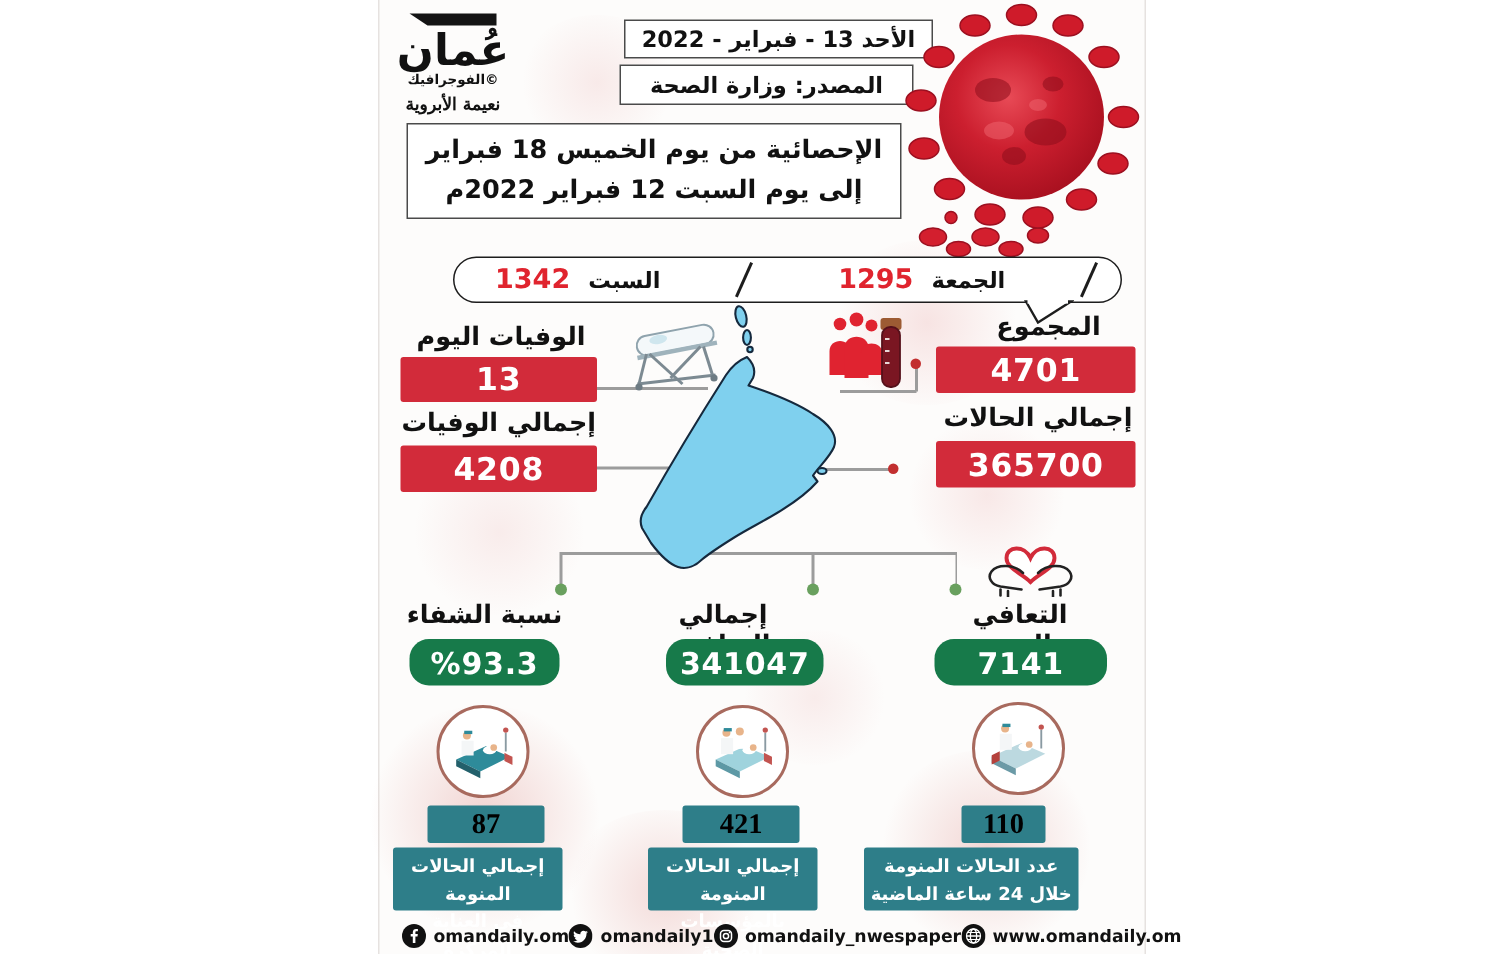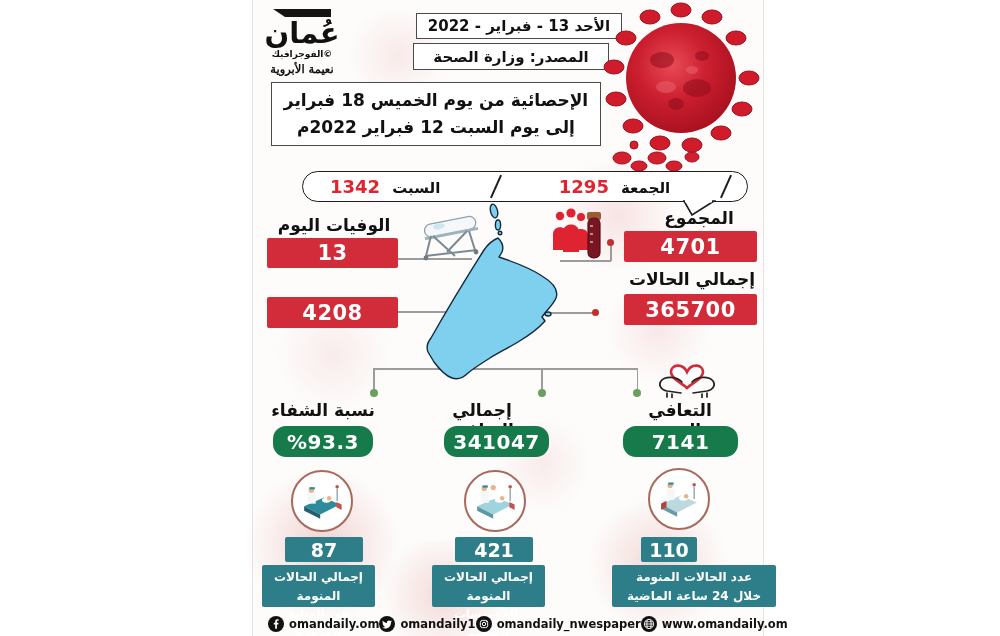--- a/index.html
+++ b/index.html
@@ -10,22 +10,22 @@
   .abs { position:absolute; }
   .blob { position:absolute; border-radius:50%; pointer-events:none; }
   .hbox { position:absolute; background:#fff; border:1.6px solid #4a4a4a; color:#111;
           font-weight:700; text-align:center; direction:rtl; display:flex;
           align-items:center; justify-content:center; }
   .lbl { position:absolute; color:#111; font-weight:700; font-size:17px; text-align:center; direction:rtl; }
   .rbox { position:absolute; background:#d22b3a; color:#fff; font-weight:700; font-size:21px;
           display:flex; align-items:center; justify-content:center; border-radius:2px; letter-spacing:.5px; }
   .gbox { position:absolute; background:#177a4a; color:#fff; font-weight:700; font-size:20px;
           display:flex; align-items:center; justify-content:center; border-radius:13px; letter-spacing:.5px; }
-  .tnum { position:absolute; background:#2e7e89; color:#ffffff; font-weight:700; font-size:19px;
-          display:flex; align-items:center; justify-content:center; border-radius:2px; }
+  .tnum { position:absolute; background:#2e7e89; color:#000000; font-weight:700; font-size:19px;
+          display:flex; align-items:center; justify-content:center; border-radius:2px;font-family:Liberation Serif, serif; }
   .ttext { position:absolute; background:#2e7e89; color:#fff; font-weight:700; font-size:12px;
            line-height:1.55; text-align:center; direction:rtl; border-radius:2px; padding:3px 2px; }
   .bubble { position:absolute; left:302px; top:171px; width:446px; height:31px; background:#fff;
             border:1.6px solid #1d1d1d; border-radius:16px; display:flex; align-items:center;
             justify-content:space-between; padding:0 20px; direction:rtl; z-index:4; }
   .bday { font-weight:700; font-size:15px; color:#111; }
   .bval { font-weight:700; font-size:18px; color:#e0242e; margin:0 7px; }
   .bsep { width:2px; height:25px; background:#1d1d1d; transform:rotate(24deg); }
   .cline { position:absolute; background:#9c9c9c; z-index:1; }
   .rdot { position:absolute; width:7px; height:7px; border-radius:50%; background:#c22f2f; z-index:2; }
@@ -209,20 +209,21 @@
       </g>
   </svg>
 
   <div class="lbl" style="left:640px;top:208px;width:118px;z-index:3;">المجموع</div>
   <div class="rbox" style="left:624px;top:231px;width:133px;height:31px;z-index:3;">4701</div>
   <div class="lbl" style="left:627px;top:269px;width:130px;z-index:3;">إجمالي الحالات</div>
   <div class="rbox" style="left:624px;top:294px;width:133px;height:31px;z-index:3;">365700</div>
 
   <div class="lbl" style="left:272px;top:215px;width:124px;z-index:3;">الوفيات اليوم</div>
   <div class="rbox" style="left:267px;top:238px;width:131px;height:30px;z-index:3;">13</div>
+  <div class="lbl" style="left:267px;top:272px;width:131px;z-index:3;">إجمالي الوفيات</div>
   <div class="rbox" style="left:267px;top:297px;width:131px;height:31px;z-index:3;">4208</div>
 
   <svg class="abs" style="left:650px;top:350px;z-index:3;" width="74" height="48" viewBox="0 0 74 48">
     <path d="M37,22 C33,13 21,14 21,22 C21,29 31,32 37,38 C43,32 53,29 53,22 C53,14 41,13 37,22 Z" fill="#ffffff" stroke="#d22b3a" stroke-width="2.6"></path>
     <g stroke="#222" stroke-width="1.7" fill="none" stroke-linecap="round">
       <path d="M32,32 C26,26 15,26 11,31 C8,35 11,40 17,41 L31,43"></path>
       <path d="M42,32 C48,26 59,26 63,31 C66,35 63,40 57,41 L43,43"></path>
       <line x1="17" y1="43" x2="17" y2="47"></line>
         <line x1="22" y1="44" x2="22" y2="48"></line>
       <line x1="52" y1="44" x2="52" y2="48"></line>
@@ -287,21 +288,21 @@
       <ellipse cx="33" cy="27" rx="5" ry="3" fill="#ffffff"></ellipse>
       <circle cx="36" cy="25" r="2.5" fill="#e8b48a"></circle>
       <circle cx="18" cy="13" r="3" fill="#e8b48a"></circle>
         <rect x="16" y="9.5" width="6" height="2.5" fill="#2e8b9a"></rect>
       <path d="M14,17 L23,17 L23,29 L14,29 Z" fill="#f4f6f7"></path>
       <line x1="45" y1="14" x2="45" y2="28" stroke="#8a9aa2" stroke-width="1.4"></line>
         <circle cx="45" cy="12" r="2" fill="#c25450"></circle>
     </svg>
   </div>
   <div class="tnum" style="left:641px;top:537px;width:56px;height:25px;z-index:3;">110</div>
-  <div class="ttext" style="left:612px;top:565px;width:164px;height:42px;z-index:3;">
+  <div class="ttext" style="left:576px;top:565px;width:143px;height:42px;z-index:3;">
     <div>عدد الحالات المنومة</div>
     <div>خلال 24 ساعة الماضية</div>
   </div>
 
   <div class="footer">
     <span class="fitem">
       <svg width="16" height="16" viewBox="0 0 24 24">
         <circle cx="12" cy="12" r="12" fill="#111"></circle>
         <path d="M13.4,19 L13.4,12.6 L15.5,12.6 L15.8,10.1 L13.4,10.1 L13.4,8.5 C13.4,7.8 13.6,7.3 14.6,7.3 L15.9,7.3 L15.9,5.1 C15.7,5.1 14.9,5 14,5 C12.1,5 10.8,6.2 10.8,8.3 L10.8,10.1 L8.7,10.1 L8.7,12.6 L10.8,12.6 L10.8,19 Z" fill="#fff"></path>
       </svg>

